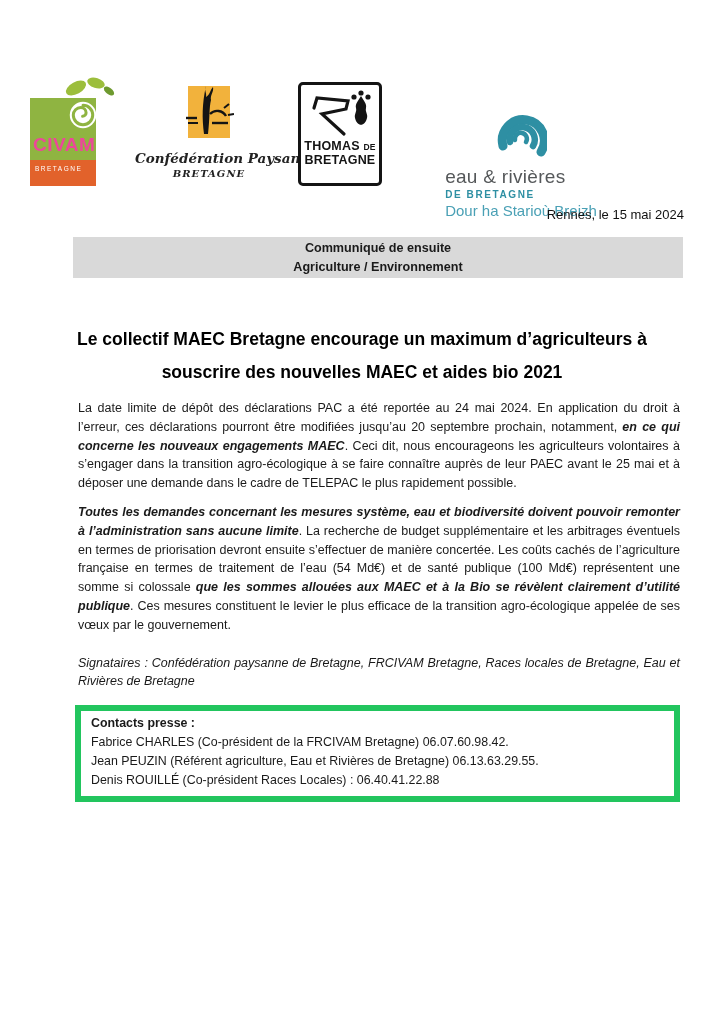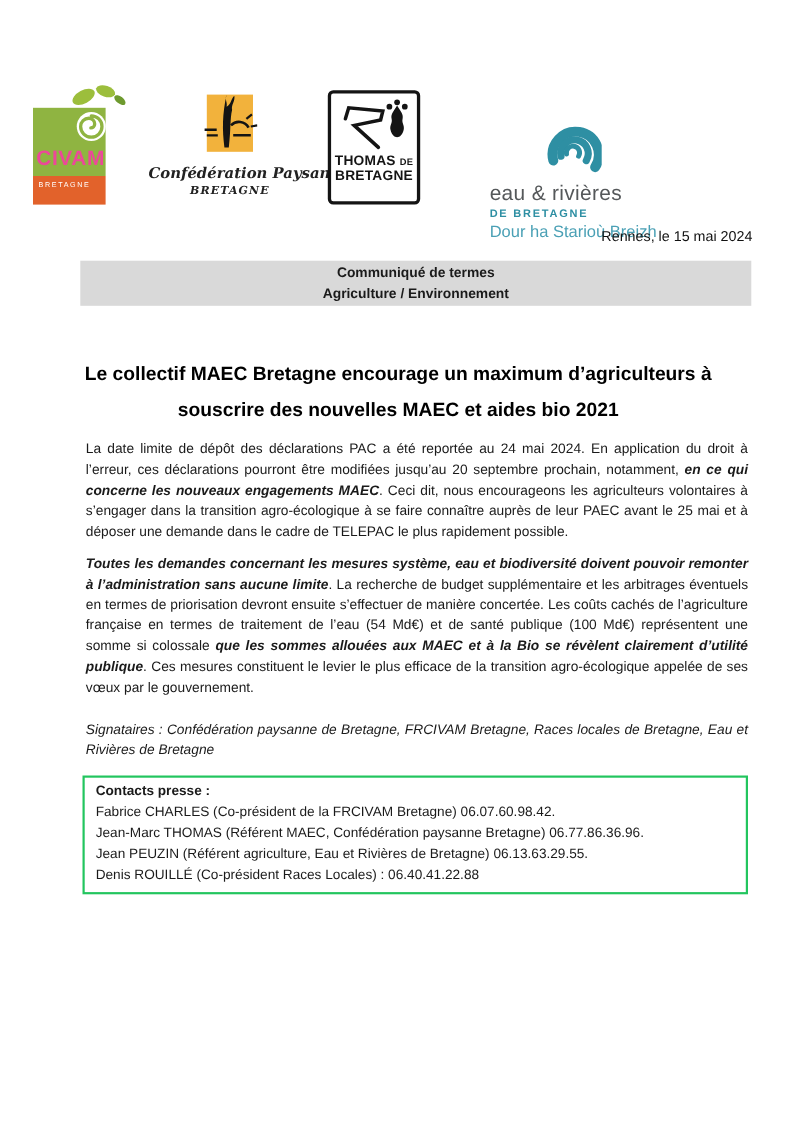--- a/index.html
+++ b/index.html
@@ -50,21 +50,21 @@
 
   
   .content { position:absolute; left:78px; top:399px; width:602px; }
   .content p { font-size:12.5px; line-height:18.8px; text-align:justify; }
   .p2 { margin-top:10px; }
   .bi { font-weight:bold; font-style:italic; }
   .signatories { margin-top:19px; font-style:italic; font-size:12.5px; line-height:19.5px; text-align:justify; }
 
   .contacts {
     margin-top:14px; margin-left:-3px; width:605px;
-    border:2px solid #22c55e; padding:3px 10px 6px;
+    border:6px solid #22c55e; padding:3px 10px 6px;
     font-size:12.4px; line-height:19px;
   }
   .contacts .head { font-weight:bold; }
 </style>
 </head>
 <body>
 
 <div class="page">
 
   <div class="logo logo-civam">
@@ -124,38 +124,37 @@
     <div class="eau-text">
       <div class="l1">eau &amp; rivières</div>
       <div class="l2">DE BRETAGNE</div>
       <div class="l3">Dour ha Starioù Breizh</div>
     </div>
   </div>
 
   <div class="dateline">Rennes, le 15 mai 2024</div>
 
   <div class="banner">
-    <div>Communiqué de termes</div>
+    <div>Communiqué de ensuite</div>
     <div>Agriculture / Environnement</div>
   </div>
 
   <h1 class="doc-title">
     <span>Le collectif MAEC Bretagne encourage un maximum d’agriculteurs à</span>
     <span>souscrire des nouvelles MAEC et aides bio 2021</span>
   </h1>
 
   <div class="content">
     <p class="p1"><span>La date limite de dépôt des déclarations PAC a été reportée au 24 mai 2024. En application du droit à l’erreur, ces déclarations pourront être modifiées jusqu’au 20 septembre prochain, notamment, </span><span class="bi">en ce qui concerne les nouveaux engagements MAEC</span><span>. Ceci dit, nous encourageons les agriculteurs volontaires à s’engager dans la transition agro-écologique à se faire connaître auprès de leur PAEC avant le 25 mai et à déposer une demande dans le cadre de TELEPAC le plus rapidement possible.</span></p>
 
     <p class="p2"><span class="bi">Toutes les demandes concernant les mesures système, eau et biodiversité doivent pouvoir remonter à l’administration sans aucune limite</span><span>. La recherche de budget supplémentaire et les arbitrages éventuels en termes de priorisation devront ensuite s’effectuer de manière concertée. Les coûts cachés de l’agriculture française en termes de traitement de l’eau (54 Md€) et de santé publique (100 Md€) représentent une somme si colossale </span><span class="bi">que les sommes allouées aux MAEC et à la Bio se révèlent clairement d’utilité publique</span><span>. Ces mesures constituent le levier le plus efficace de la transition agro-écologique appelée de ses vœux par le gouvernement.</span></p>
 
     <p class="signatories">Signataires : Confédération paysanne de Bretagne, FRCIVAM Bretagne, Races locales de Bretagne, Eau et Rivières de Bretagne</p>
 
     <div class="contacts">
       <div class="head">Contacts presse  :</div>
       <div>Fabrice CHARLES (Co-président de la FRCIVAM Bretagne) 06.07.60.98.42.</div>
-      <div>Jean-Marc THOMAS (Référent MAEC, Confédération paysanne Bretagne) 06.77.86.36.96.</div>
       <div>Jean PEUZIN (Référent agriculture, Eau et Rivières de Bretagne) 06.13.63.29.55.</div>
       <div>Denis ROUILLÉ (Co-président Races Locales) : 06.40.41.22.88</div>
     </div>
   </div>
 
 </div>
 
 </body></html>

